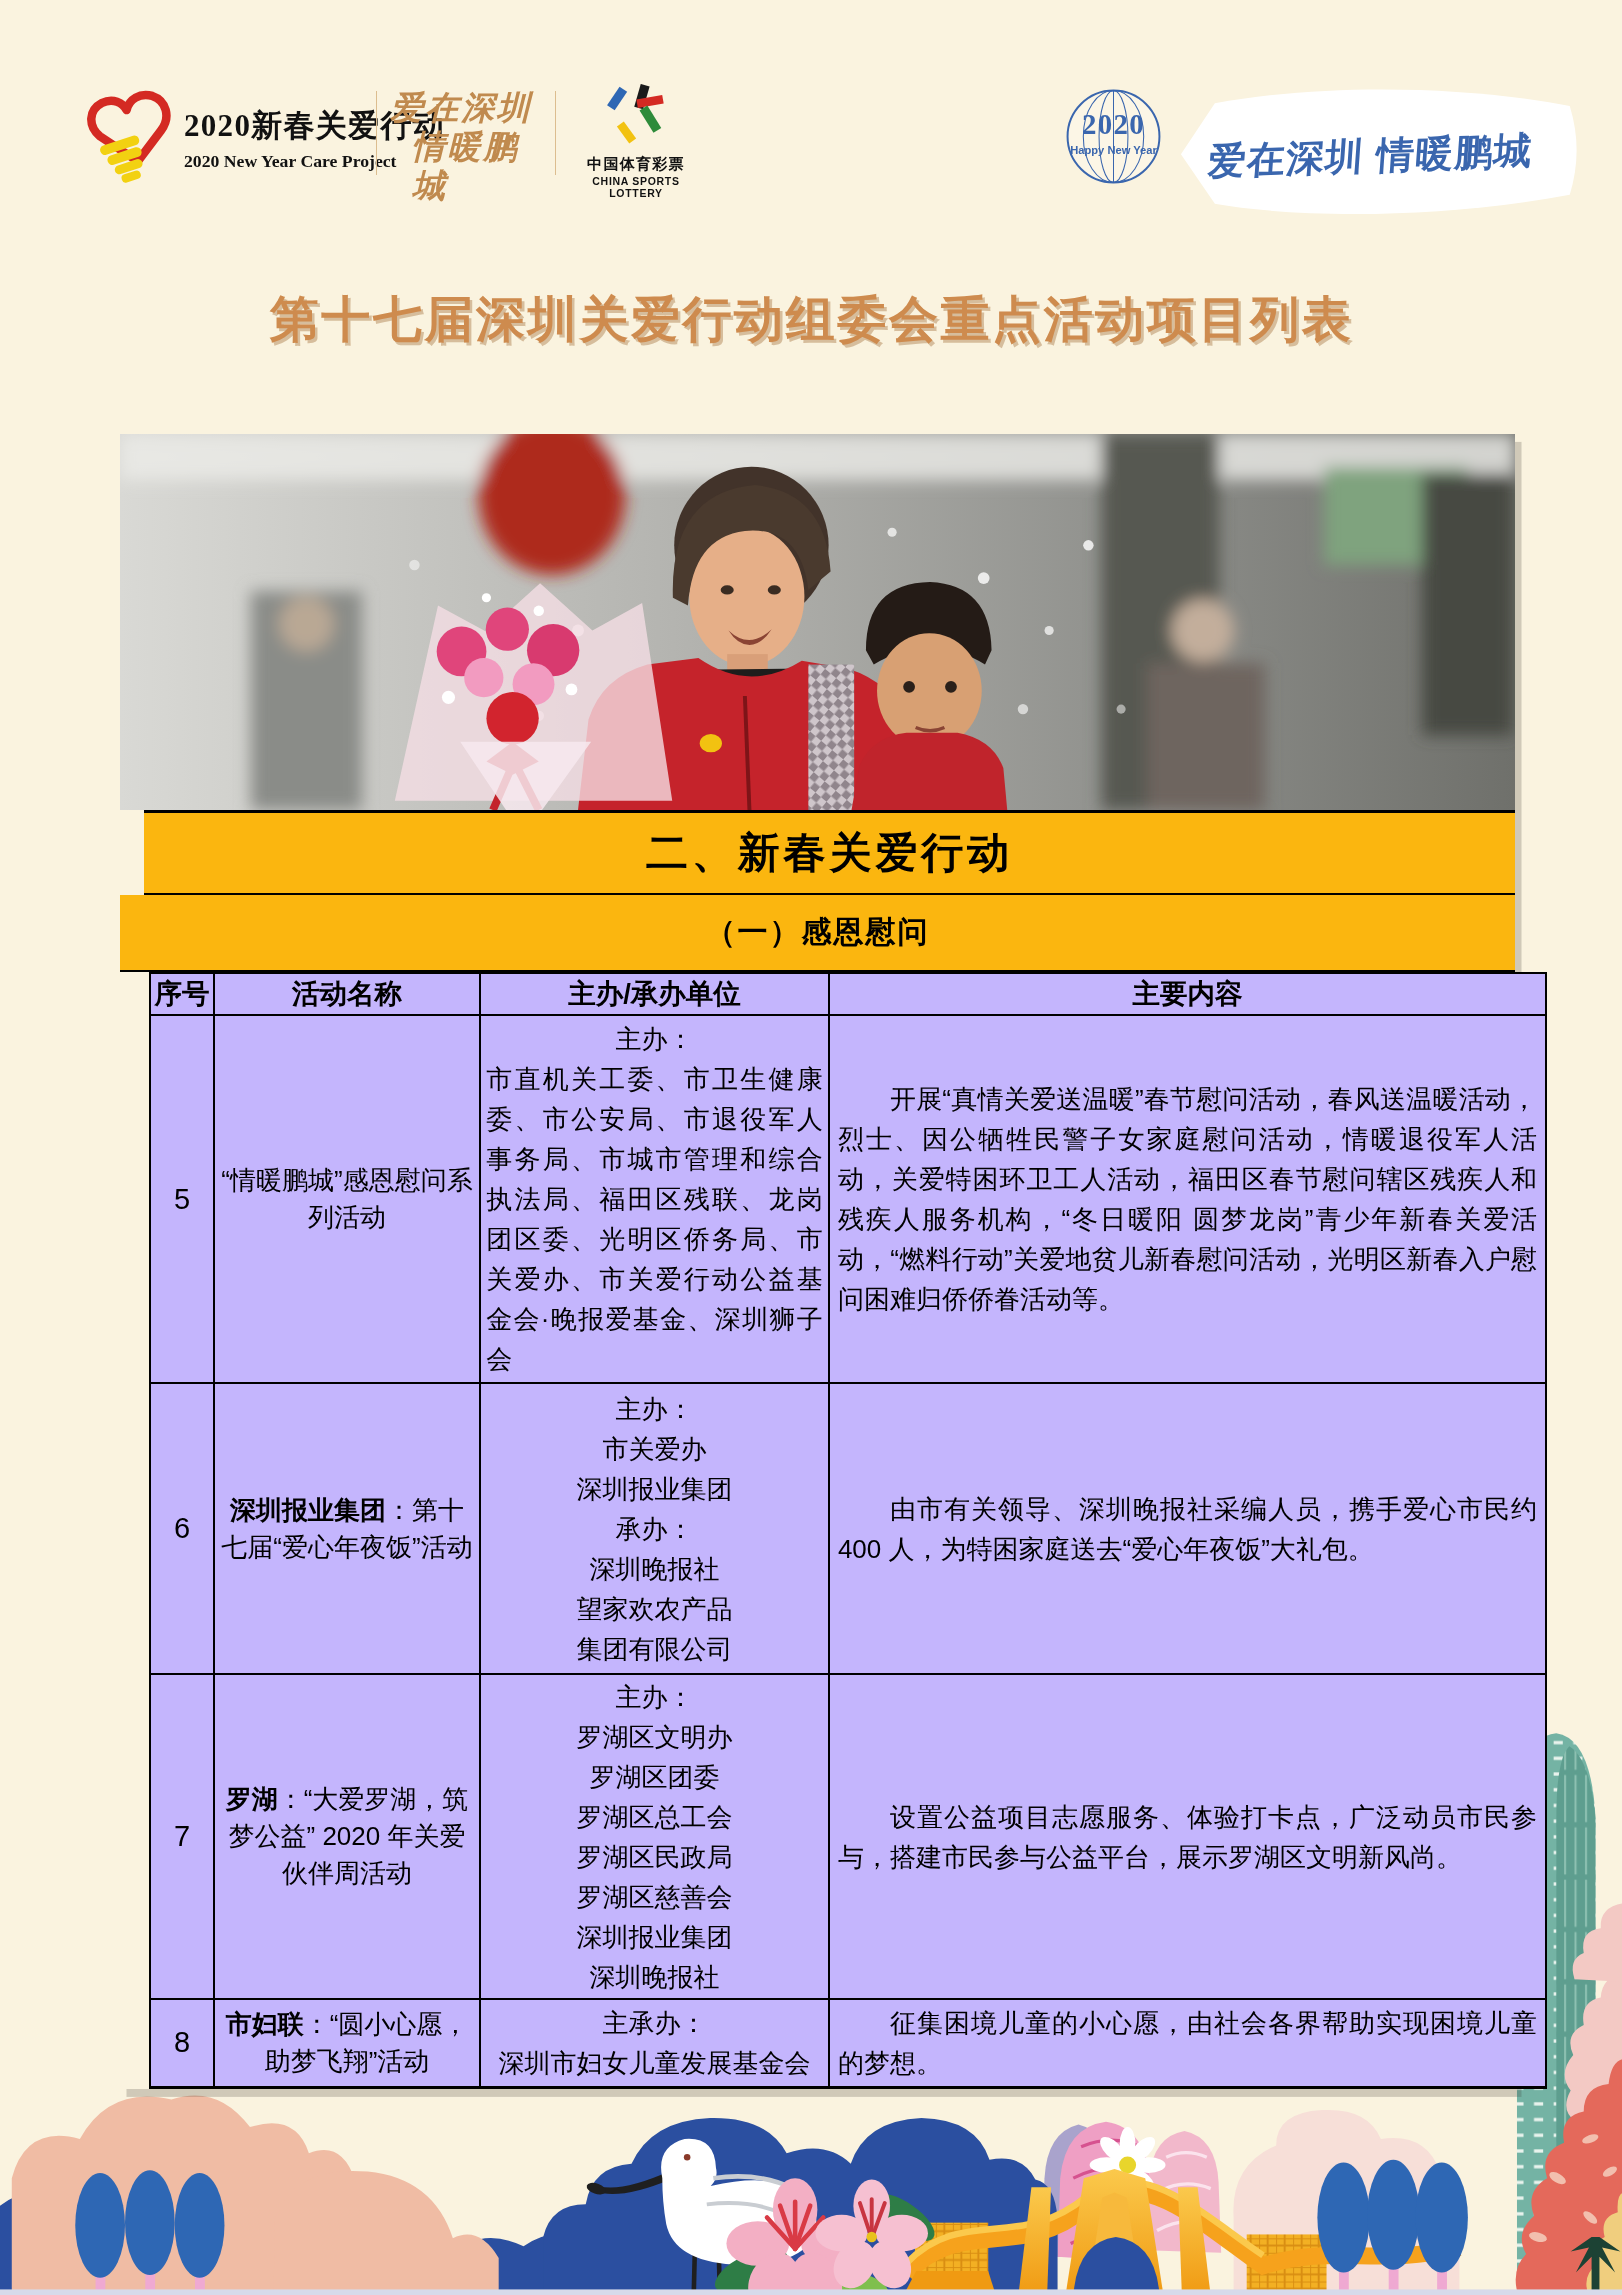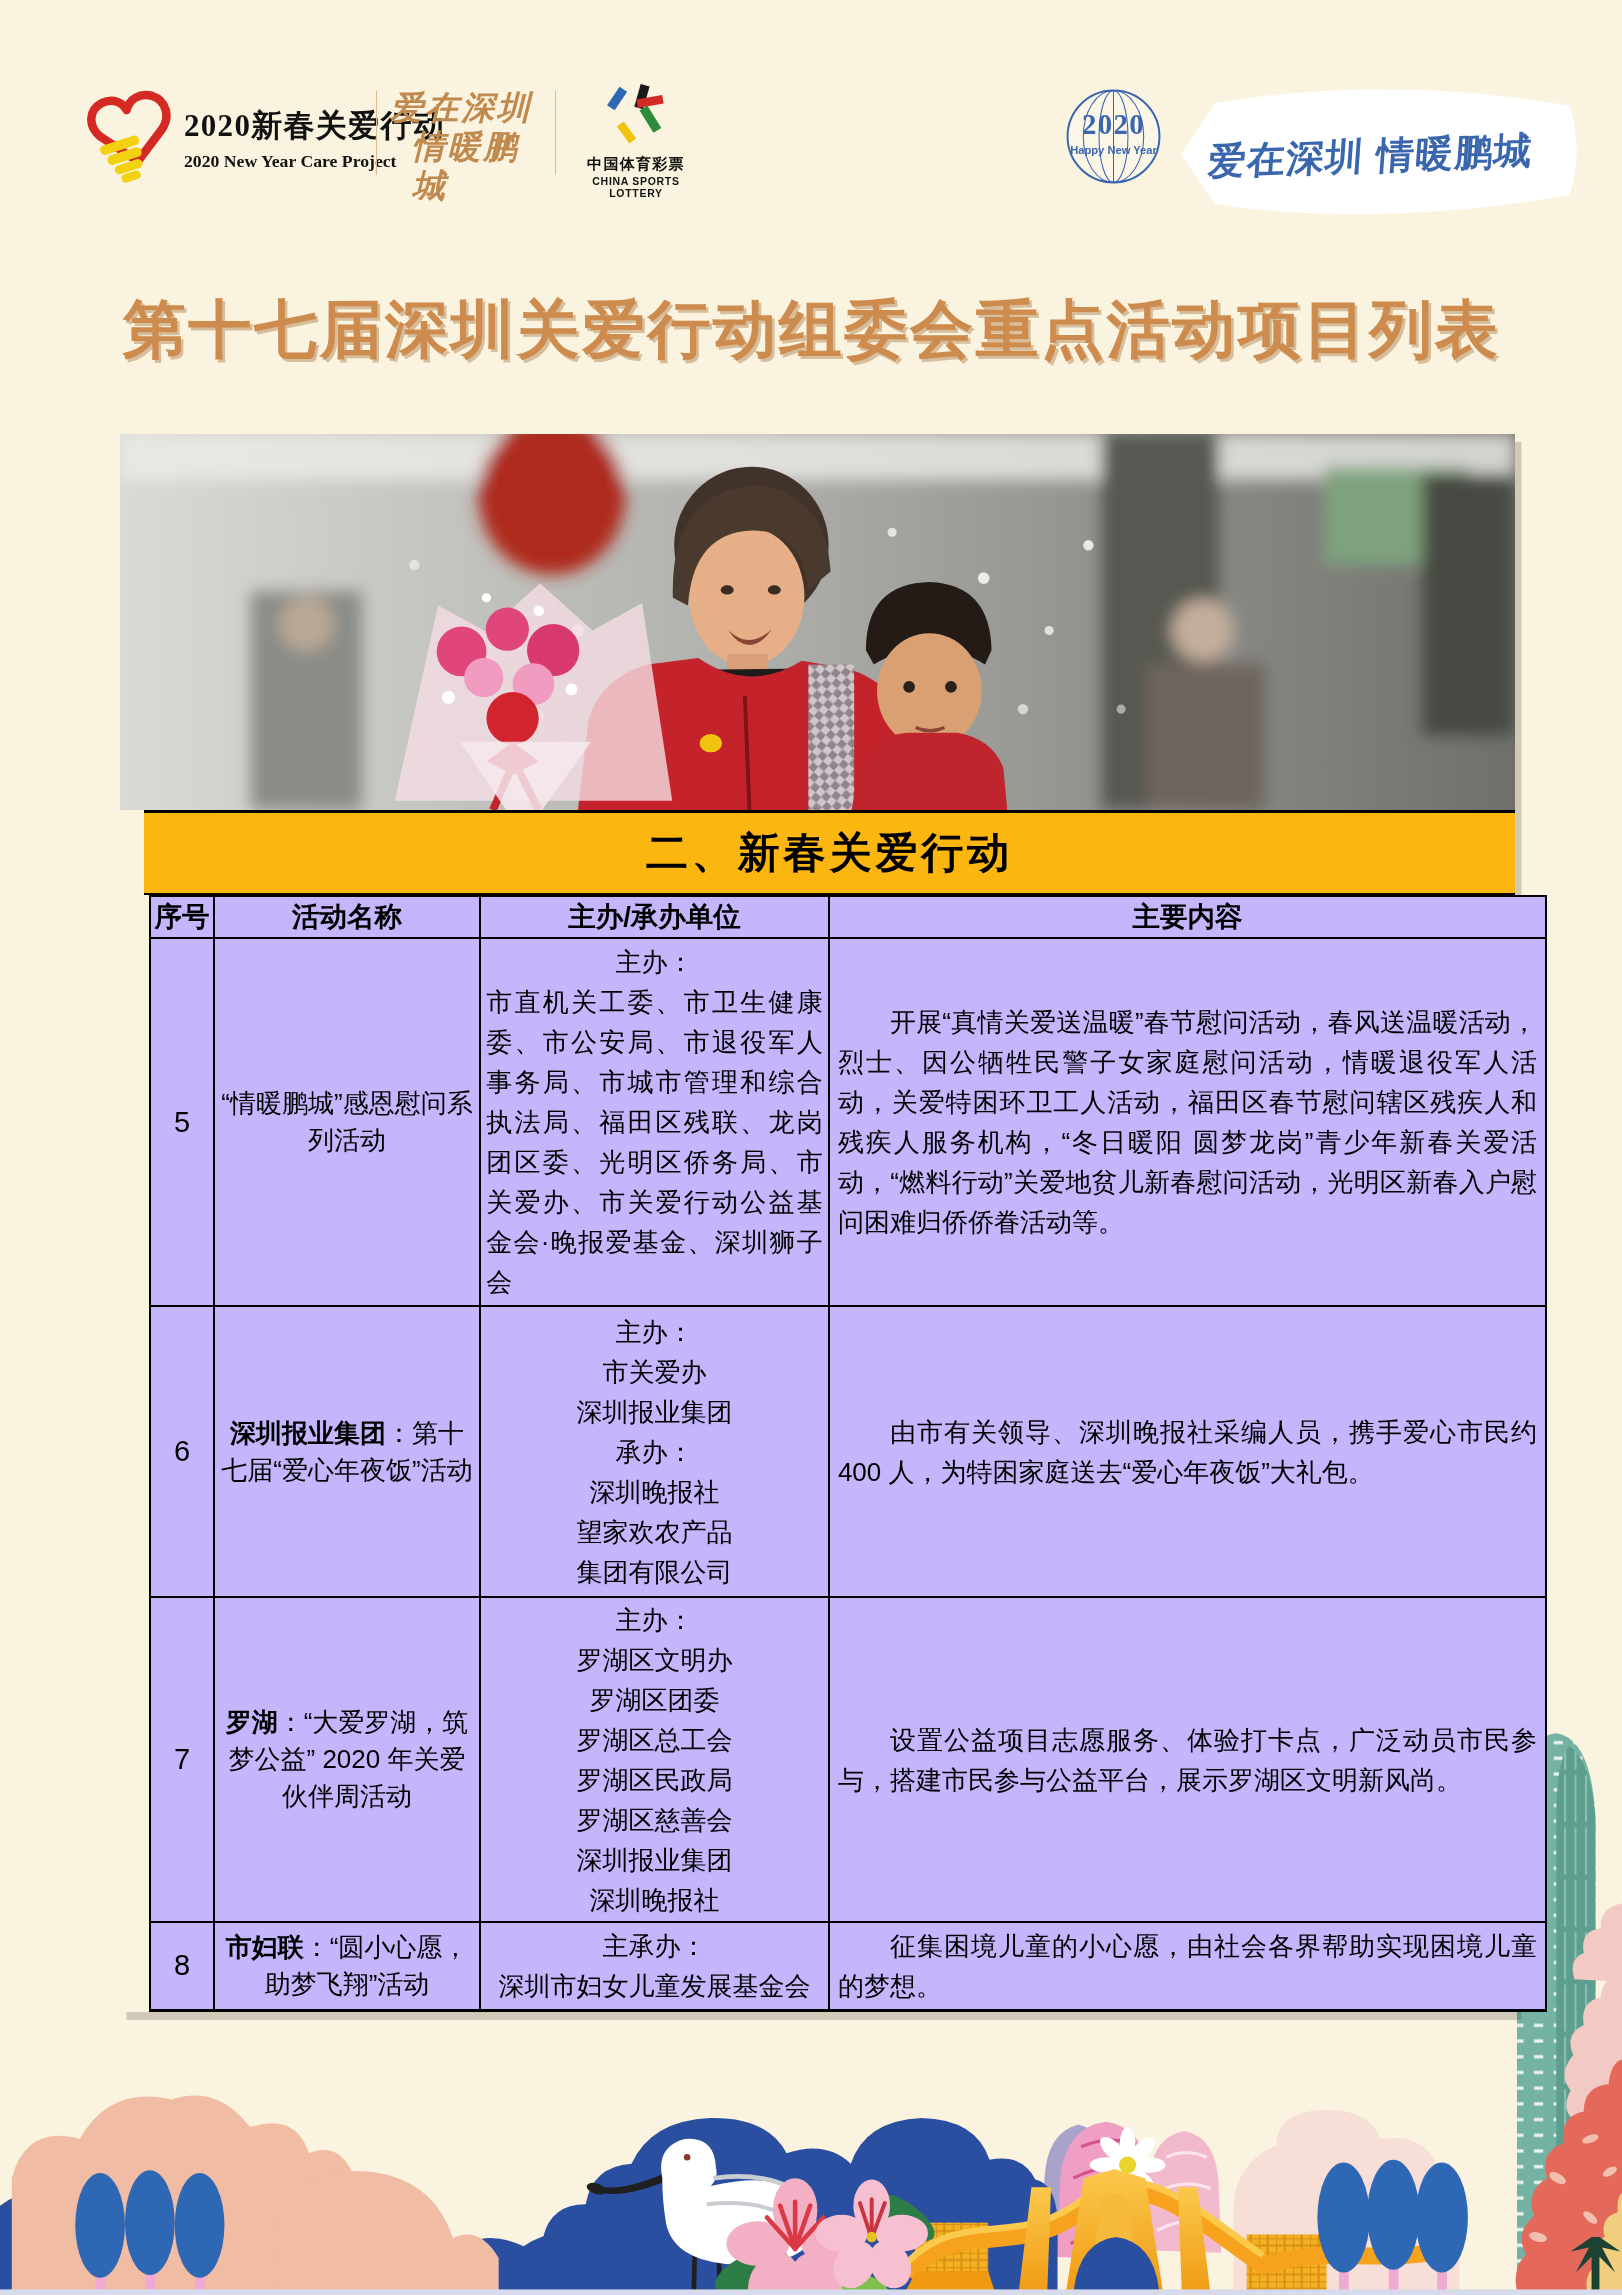--- a/index.html
+++ b/index.html
@@ -19,21 +19,21 @@
   .slogan div{font-size:33px;line-height:39px;letter-spacing:2.6px;}
   .slogan .l2{margin-left:22px;}
   .lottery{position:absolute;left:564px;top:0;width:144px;text-align:center;}
   .lottery .cn{font-size:15px;font-weight:bold;color:#111;letter-spacing:1.3px;margin-top:6px;}
   .lottery .en{font-size:10.5px;font-weight:bold;color:#111;margin-top:1.3px;letter-spacing:0.7px;}
   .globe{position:absolute;left:1061px;top:0px;}
   .flagwrap{position:absolute;left:1170px;top:5.2px;}
 
   
   .main-title{position:absolute;top:287px;left:0;width:1623px;text-align:center;z-index:3;
-     font-size:63px;font-weight:bold;color:#CE8B4E;letter-spacing:2.6px;
+     font-size:49px;font-weight:bold;color:#CE8B4E;letter-spacing:2.6px;
      text-shadow:2.6px 3.3px 0 rgba(154,102,48,.38);}
 
   
   .content{position:absolute;left:120px;top:434px;width:1395px;z-index:2;
            box-shadow:6.5px 7.9px 0 rgba(60,55,45,.22);}
   .photo{width:1395px;height:376px;display:block;background:#9a9a96;}
   .banner1{height:80px;background:#FBB60F;border-top:3.3px solid #000;border-bottom:2.6px solid #000;
            display:flex;align-items:center;justify-content:center;
            font-size:42px;font-weight:bold;color:#000;letter-spacing:3.9px;margin-left:24px;}
   .banner2{height:75px;background:#FBB60F;border-bottom:2.6px solid #000;
@@ -207,20 +207,21 @@
         <ellipse cx="1237" cy="392" rx="80" ry="88" fill="#D8A073"></ellipse>
         <circle cx="1206" cy="386" r="9" fill="#2a201a"></circle>
           <circle cx="1270" cy="386" r="9" fill="#2a201a"></circle>
         <path d="M1216,448 Q1238,458 1260,448" stroke="#8A4434" stroke-width="5" fill="none"></path>
         <path d="M1118,574 L1130,506 Q1150,462 1202,456 L1280,456 Q1334,466 1350,510 L1356,574 Z" fill="#C0242C"></path>
       </g>
       <rect width="2132" height="574" fill="none"></rect>
     </svg>
 
     <div class="banner1">二、新春关爱行动</div>
+    <div class="banner2">（一）感恩慰问</div>
 
     <table class="act">
       <colgroup>
           <col class="c1">
           <col class="c2">
           <col class="c3">
           <col class="c4">
         </colgroup>
       <tbody>
           <tr>

